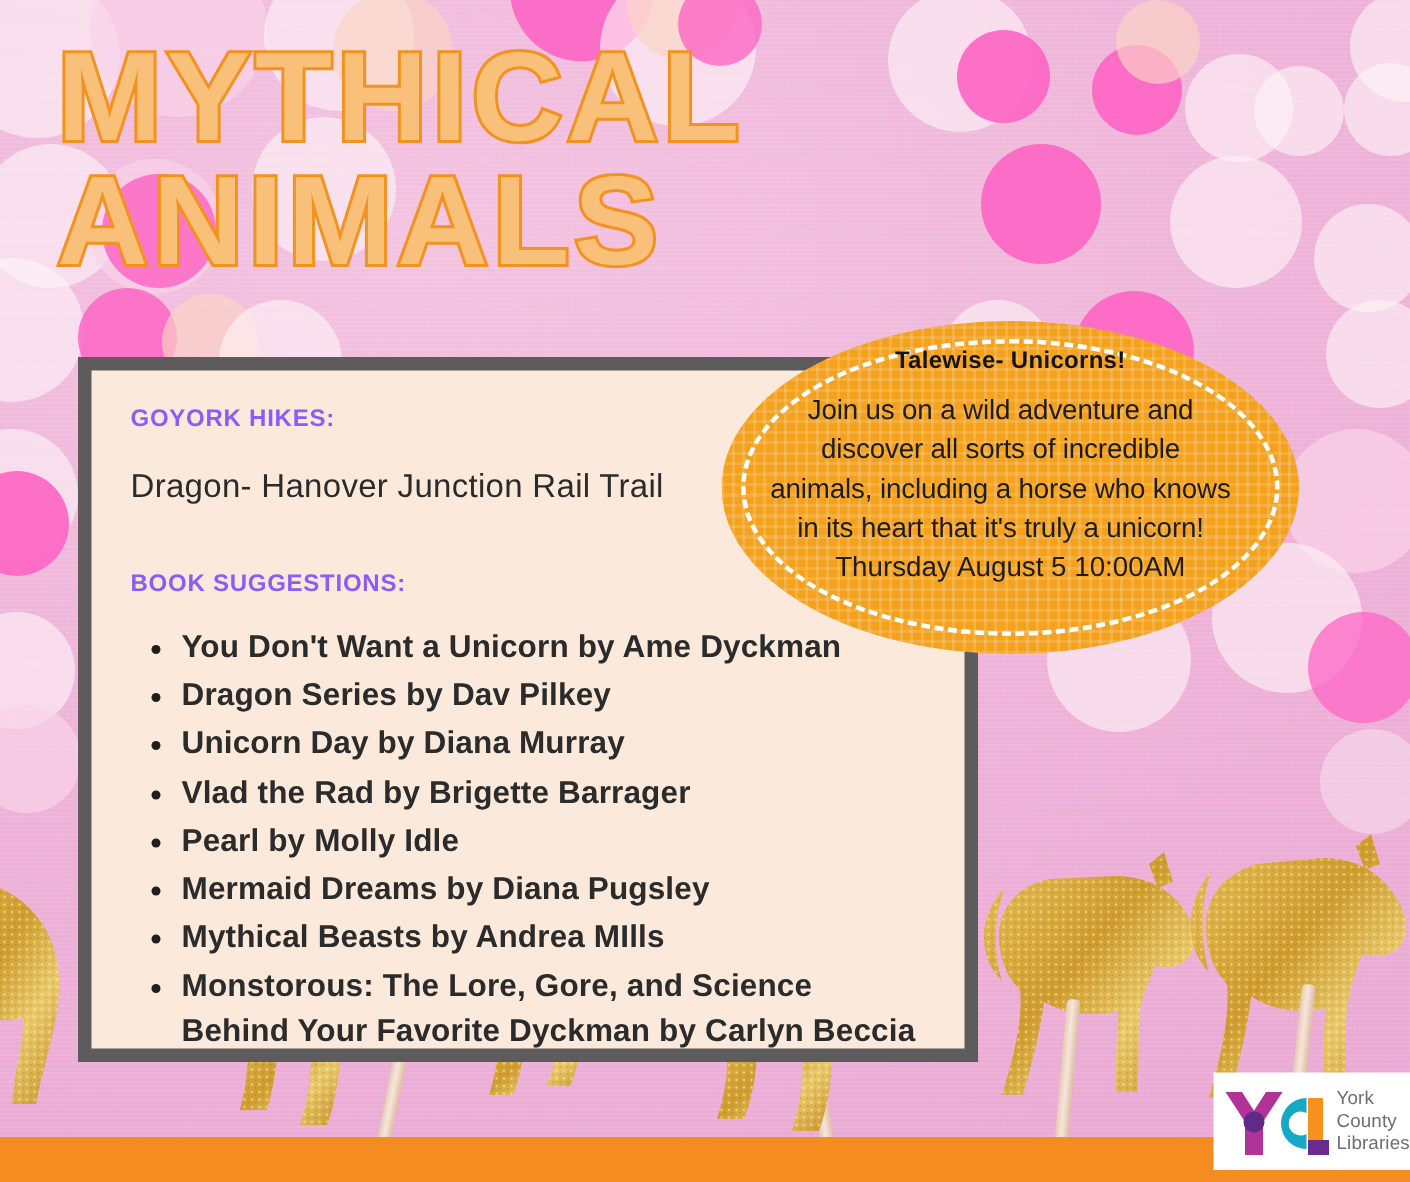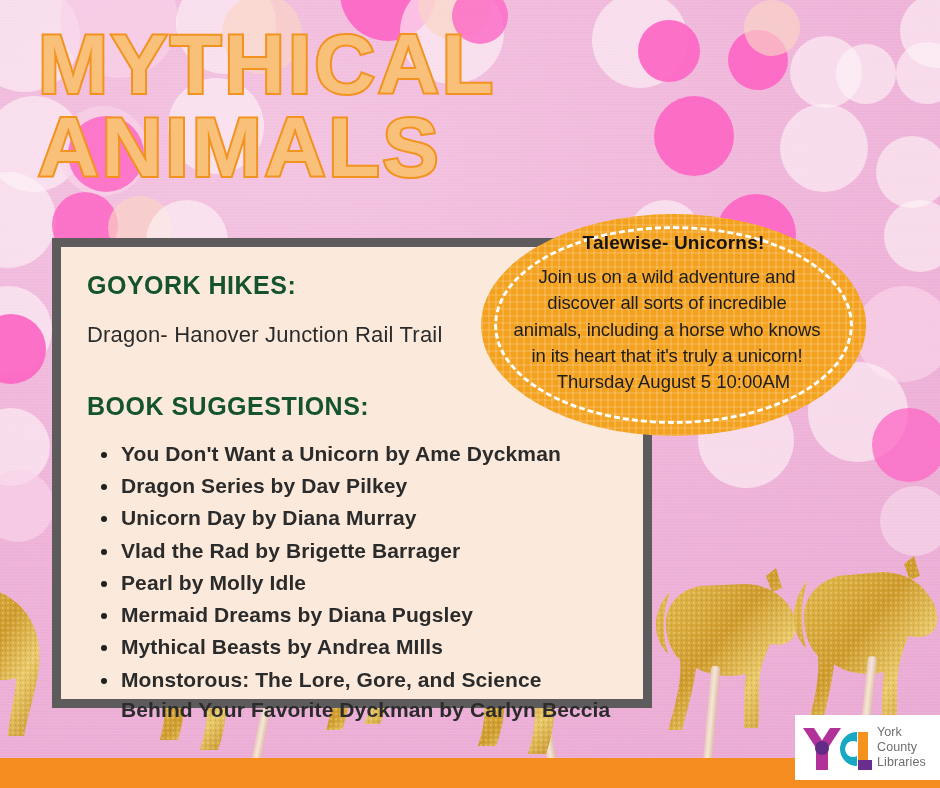--- a/index.html
+++ b/index.html
@@ -89,23 +89,23 @@
   .card-inner {
     width: 100%;
     height: 100%;
     background: #fbeadb;
     box-sizing: border-box;
     padding: 24px 26px 16px 26px;
   }
   .card-heading {
     margin: 0;
     font-weight: bold;
-    font-size: 25px;
+    font-size: 16px;
     letter-spacing: .5px;
-    color: #14532d;
+    color: #8b5cf6;
     text-transform: uppercase;
   }
   .hike-line {
     margin: 22px 0 0 0;
     font-size: 22px;
     color: #2b2b2b;
     letter-spacing: .2px;
   }
   .heading-books { margin-top: 44px; }
 
@@ -162,21 +162,21 @@
   }
   .oval-content {
     position: absolute;
     left: 30px;
     right: 30px;
     top: 18px;
     text-align: center;
   }
   .oval-title {
     margin: 0;
-    font-size: 19px;
+    font-size: 16px;
     font-weight: bold;
     color: #141414;
     letter-spacing: .2px;
   }
   .oval-body {
     margin: 10px 13px 0 0;
     font-size: 18.5px;
     line-height: 1.42;
     color: #1c1c1c;
     letter-spacing: -.1px;
@@ -197,21 +197,21 @@
     height: 30px;
     background: #f58c1f;
     z-index: 8;
   }
 
   
   .logo-box {
     position: absolute;
     right: 0px;
     bottom: 8px;
-    width: 145px;
+    width: 131px;
     height: 65px;
     background: #ffffff;
     display: flex;
     align-items: center;
     z-index: 9;
     padding-left: 6px;
     box-sizing: border-box;
   }
   .logo-mark { width: 72px; height: 52px; flex: 0 0 auto; }
   .logo-text {

